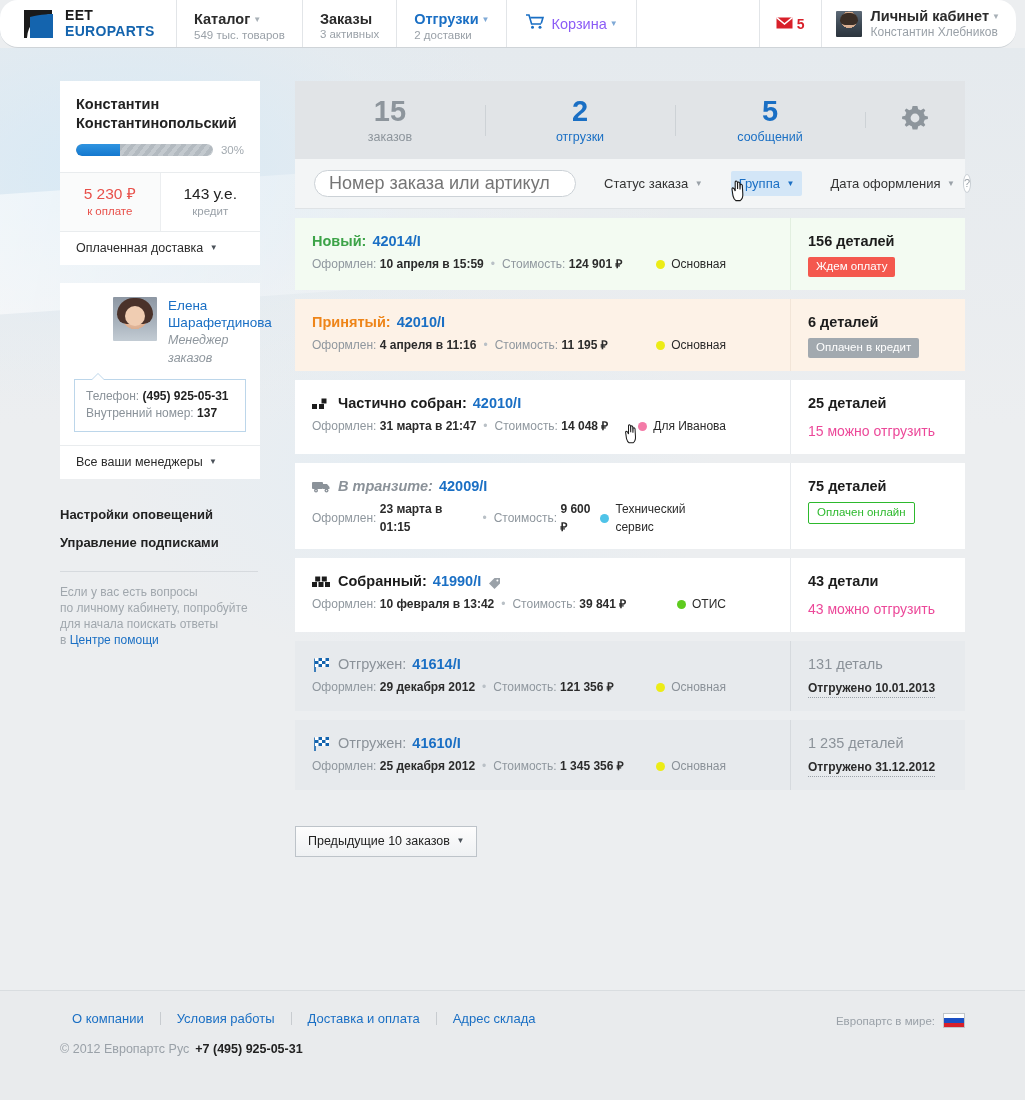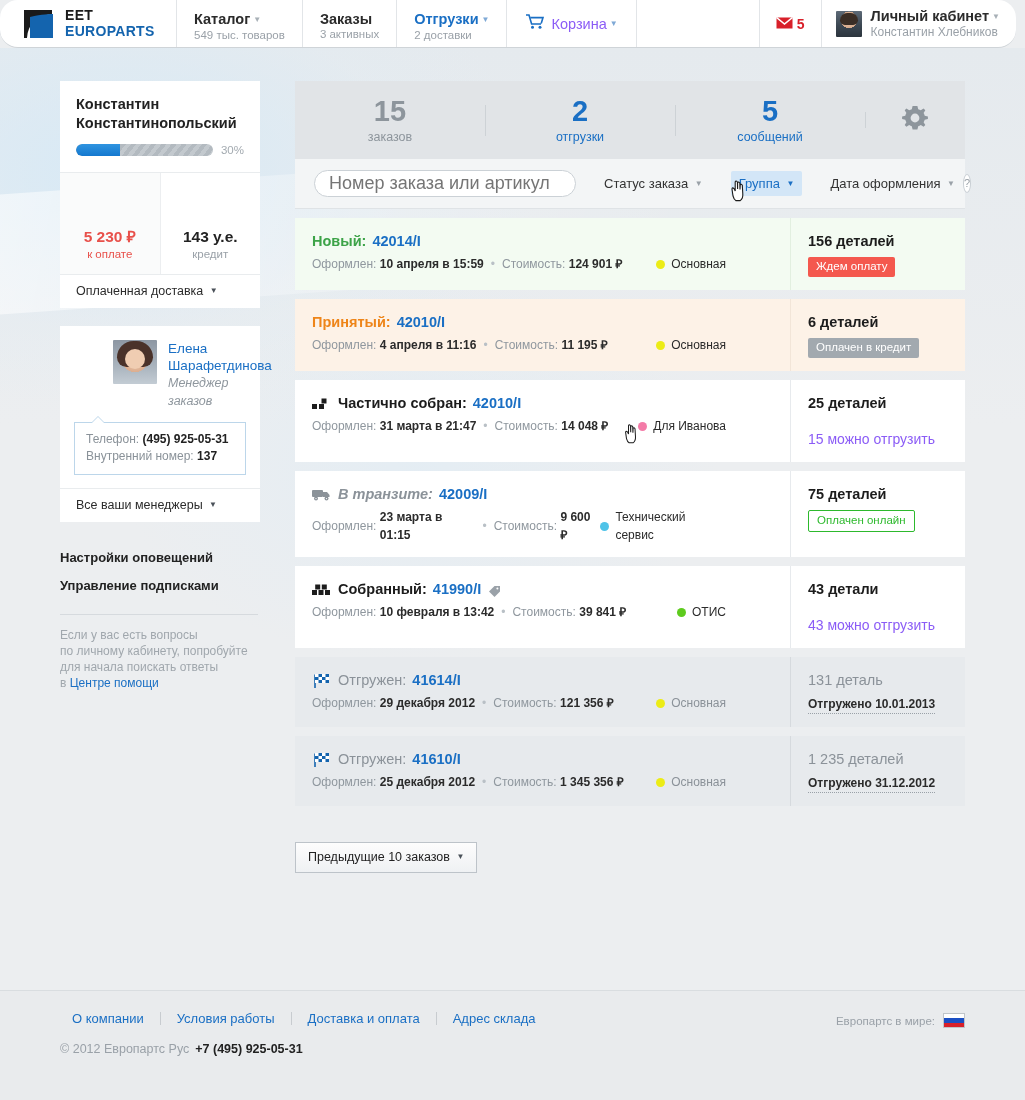--- a/index.html
+++ b/index.html
@@ -88,21 +88,21 @@
     width: 145px; height: 12px; border-radius: 6px; overflow: hidden;
     background: repeating-linear-gradient(-52deg, #c3c9ce 0 4px, #b3bac0 4px 8px);
   }
   .progress-fill { height: 12px; width: 43px; border-radius: 6px 0 0 6px;
     background: linear-gradient(180deg,#2f94e0 0%, #1478cf 100%); }
   .progress-pct { font-size: 11.5px; color: #a3aab0; margin-left: 8px; }
 
   .money-row { display: flex; border-top: 1px solid #e9ecee; }
   .money-cell { flex: 1; text-align: center; padding: 11px 0 12px 0; }
   .money-cell.left { background: #fafbfb; border-right: 1px solid #eceef0; }
-  .money-val { font-size: 15.5px; font-weight: bold; color: #222; line-height: 19px; margin-top: 43px;}
+  .money-val { font-size: 15.5px; font-weight: normal; color: #222; line-height: 19px;}
   .money-val.red { color: #e8504a; }
   .money-sub { font-size: 11.5px; color: #9aa1a8; line-height: 16px; }
   .money-sub.red { color: #e8504a; }
 
   .card-foot {
     border-top: 1px solid #e9ecee; padding: 9px 16px 10px 16px;
     font-size: 12.5px; color: #2b2b2b; cursor: pointer; background:#fff;
   }
 
   .mgr-card { margin-top: 18px; padding: 14px 14px 0 14px; }
@@ -219,21 +219,21 @@
 
   .right-count { font-size: 14.5px; font-weight: bold; color: #1c1c1c; line-height: 20px; }
   .right-count.grey { color: #8b9299; font-weight: normal; }
   .badge {
     display: inline-block; margin-top: 6px; font-size: 11.5px; padding: 3px 8px 4px 8px;
     border-radius: 2px; line-height: 13px;
   }
   .badge.red { background: #f4584e; color: #fff; }
   .badge.greybg { background: #a2a9af; color: #fff; }
   .badge.greenout { background: #fff; color: #2db92d; border: 1px solid #2db92d; }
-  .right-link { margin-top: 16px; font-size: 14px; color: #8b5cf6; cursor: pointer; line-height: 20px; }
+  .right-link { margin-top: 8px; font-size: 14px; color: #ec4899; cursor: pointer; line-height: 20px; }
   .shipped-date {
     margin-top: 7px; font-size: 12px; color: #2b2b2b; font-weight: bold;
     border-bottom: 1px dotted #9aa1a8; display: inline-block; padding-bottom: 2px; cursor: pointer;
   }
 
   
   .ico { width: 18px; height: 15px; margin-right: 8px; flex: none; position: relative; display:inline-block;}
   .tag-ico { width: 13px; height: 13px; margin-left: 7px; flex:none; }
 
   .prev-btn {

